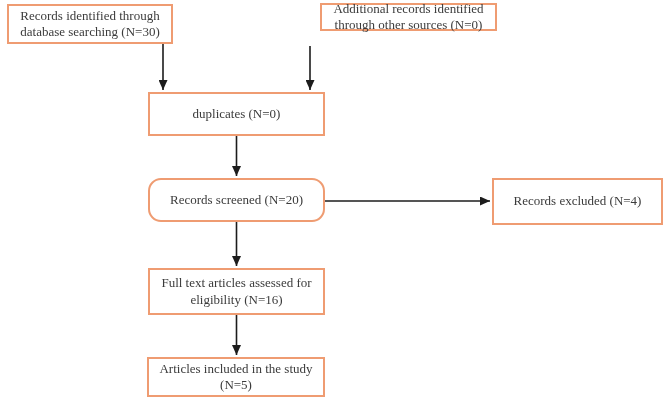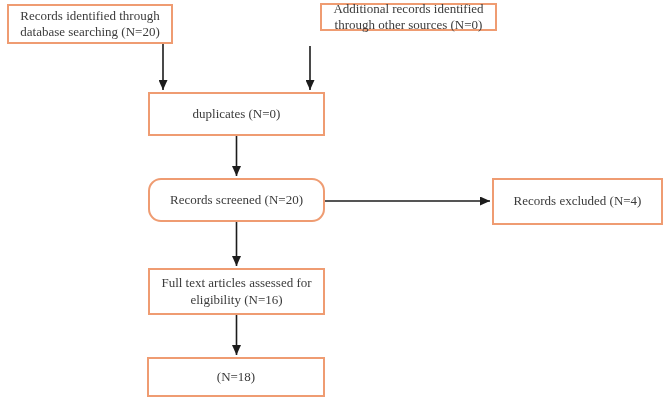--- a/index.html
+++ b/index.html
@@ -69,21 +69,21 @@
     <path d="M163,44 V90" marker-end="url(#ah)"></path>
     <path d="M310,46 V90" marker-end="url(#ah)"></path>
     <path d="M236.5,136 V176" marker-end="url(#ah)"></path>
     <path d="M325,201 H490" marker-end="url(#ah)"></path>
     <path d="M236.5,222 V266" marker-end="url(#ah)"></path>
     <path d="M236.5,315 V355" marker-end="url(#ah)"></path>
   </svg>
 
   <div class="box" id="b-identified">
     <div>Records identified through</div>
-    <div>database searching (N=20)</div>
+    <div>database searching (N=30)</div>
   </div>
 
   <div class="box" id="b-additional">
     <div>Additional records identified</div>
     <div>through other sources (N=0)</div>
   </div>
 
   <div class="box" id="b-duplicates">
     <div>duplicates (N=0)</div>
   </div>
@@ -95,16 +95,17 @@
   <div class="box" id="b-excluded">
     <div>Records excluded (N=4)</div>
   </div>
 
   <div class="box" id="b-fulltext">
     <div>Full text articles assessed for</div>
     <div>eligibility (N=16)</div>
   </div>
 
   <div class="box" id="b-included">
-    <div>(N=18)</div>
+    <div>Articles included in the study</div>
+    <div>(N=5)</div>
   </div>
 
 </div>
 
 </body></html>

